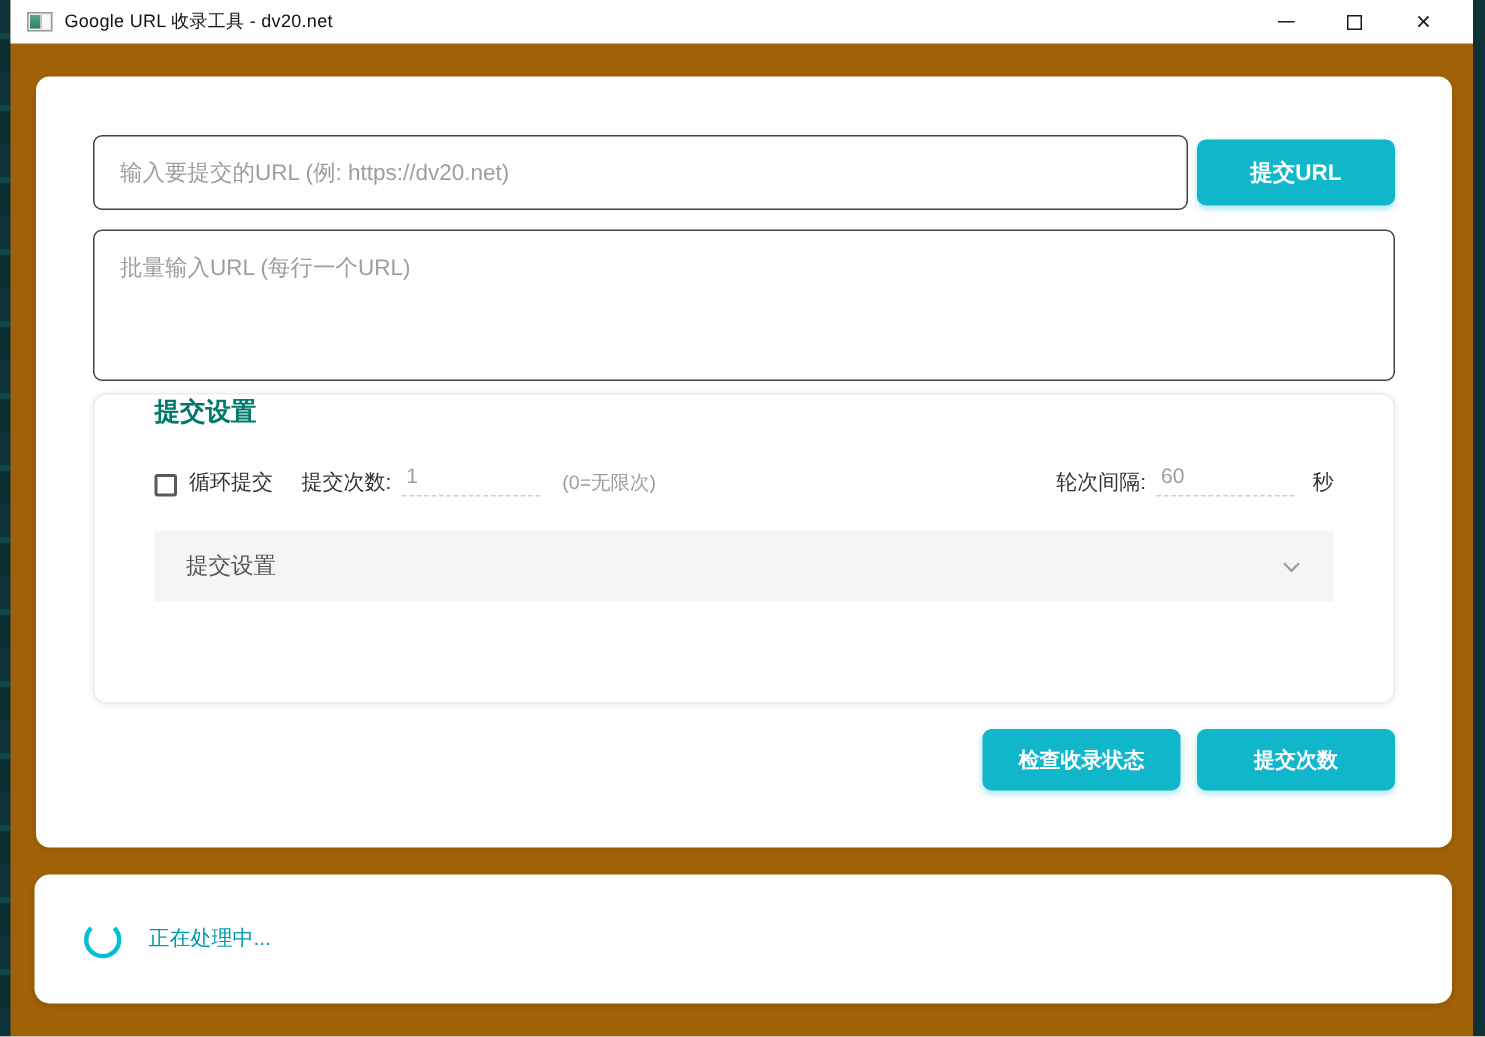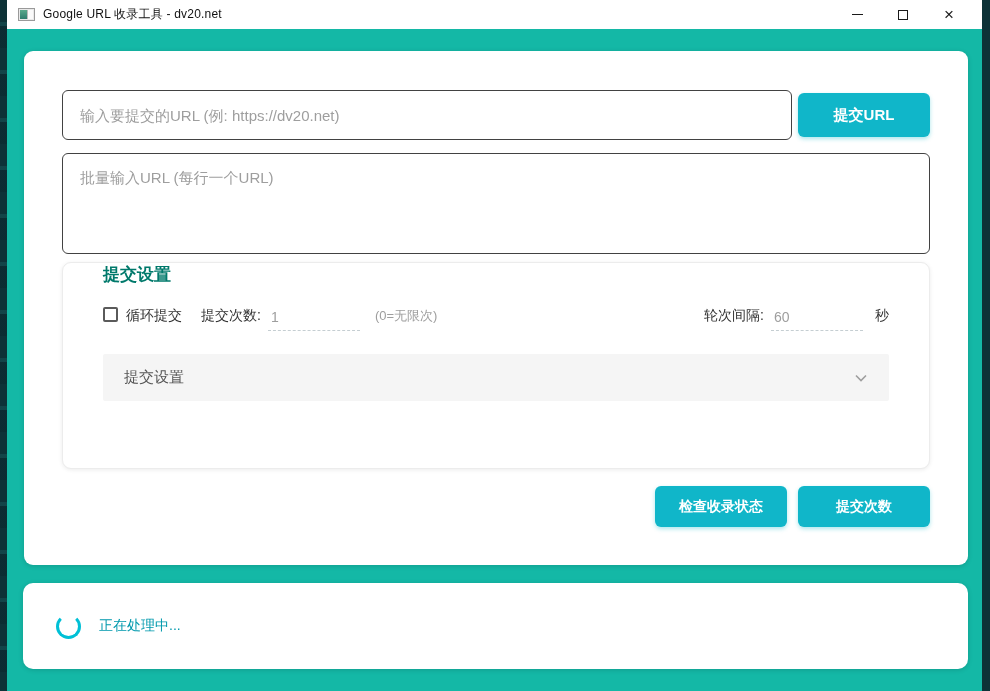--- a/index.html
+++ b/index.html
@@ -4,21 +4,21 @@
 <style>
   * { margin:0; padding:0; box-sizing:border-box; }
   html,body { width:990px; height:691px; }
   body { font-family:"Liberation Sans","DejaVu Sans",sans-serif; }
 
   .screen { position:relative; width:990px; height:691px; background:#0d3237; overflow:hidden; }
   
   .screen::before { content:""; position:absolute; left:0; top:0; width:7px; height:100%;
     background:repeating-linear-gradient(180deg,#0d3237 0 22px,#14494c 22px 26px,#0b2b30 26px 48px); opacity:.8; }
 
-  .window { position:absolute; left:7px; top:0; width:975px; height:691px; background:#14b8a6; }
+  .window { position:absolute; left:7px; top:0; width:975px; height:691px; background:#a16207; }
 
   
   .titlebar { height:29px; background:#ffffff; display:flex; align-items:center; padding-left:6px; }
   .app-icon { width:17px; height:13px; border:1px solid #9a9a9a; background:#e9e9e9; margin:0 8px 0 5px;
     display:flex; padding:1px; }
   .app-icon .pane-l { width:7px; height:100%; background:linear-gradient(180deg,#5aa98c,#2f7d6e); }
   .app-icon .pane-r { flex:1; height:100%; background:#fafafa; border-left:1px solid #bbb; }
   .title-text { font-size:12px; color:#111; letter-spacing:.2px; }
   .win-controls { margin-left:auto; display:flex; height:100%; margin-right:10px; }
   .win-btn { width:46px; height:100%; display:flex; align-items:center; justify-content:center; cursor:default; }
@@ -40,21 +40,21 @@
   .btn { background:#10b6c9; color:#fff; font-weight:bold; border:none; border-radius:6px;
     font-size:15px; cursor:pointer; box-shadow:0 2px 4px rgba(16,182,201,.35); font-family:inherit; }
   .submit-btn { width:132px; height:44px; align-self:center; }
 
   .batch-textarea { display:block; width:100%; height:101px; margin-top:13px; border:1.5px solid #424242;
     border-radius:6px; padding:15px 17px; font-size:15px; color:#333; resize:none; outline:none; font-family:inherit; }
 
   .settings-card { margin-top:8px; height:207px; background:#fff; border:1px solid #ececec; border-radius:9px;
     box-shadow:0 1px 4px rgba(0,0,0,.08); padding:0 40px; }
   .settings-heading { font-size:17px; font-weight:bold; color:#00796b; }
-  .controls-row { display:flex; align-items:flex-start; margin-top:21px; font-size:14px; color:#333; }
+  .controls-row { display:flex; align-items:flex-end; margin-top:21px; font-size:14px; color:#333; }
   .checkbox { width:15px; height:15px; border:2px solid #5a5a5a; border-radius:2px; background:#fff; margin-right:8px; flex:none; }
   .loop-label { margin-right:19px; }
   .field-label { margin-right:7px; }
   .dashed-input { width:92px; border:none; border-bottom:1.5px dashed #c5ced2; color:#9e9e9e; font-size:14px;
     padding:2px 3px 5px; outline:none; background:transparent; font-family:inherit; }
   .hint { margin-left:15px; color:#9e9e9e; font-size:13px; }
   .spacer { flex:1; }
   .unit { margin-left:12px; }
 
   .advanced-bar { margin-top:23px; height:47px; background:#f5f5f5; border-radius:2px; display:flex;

